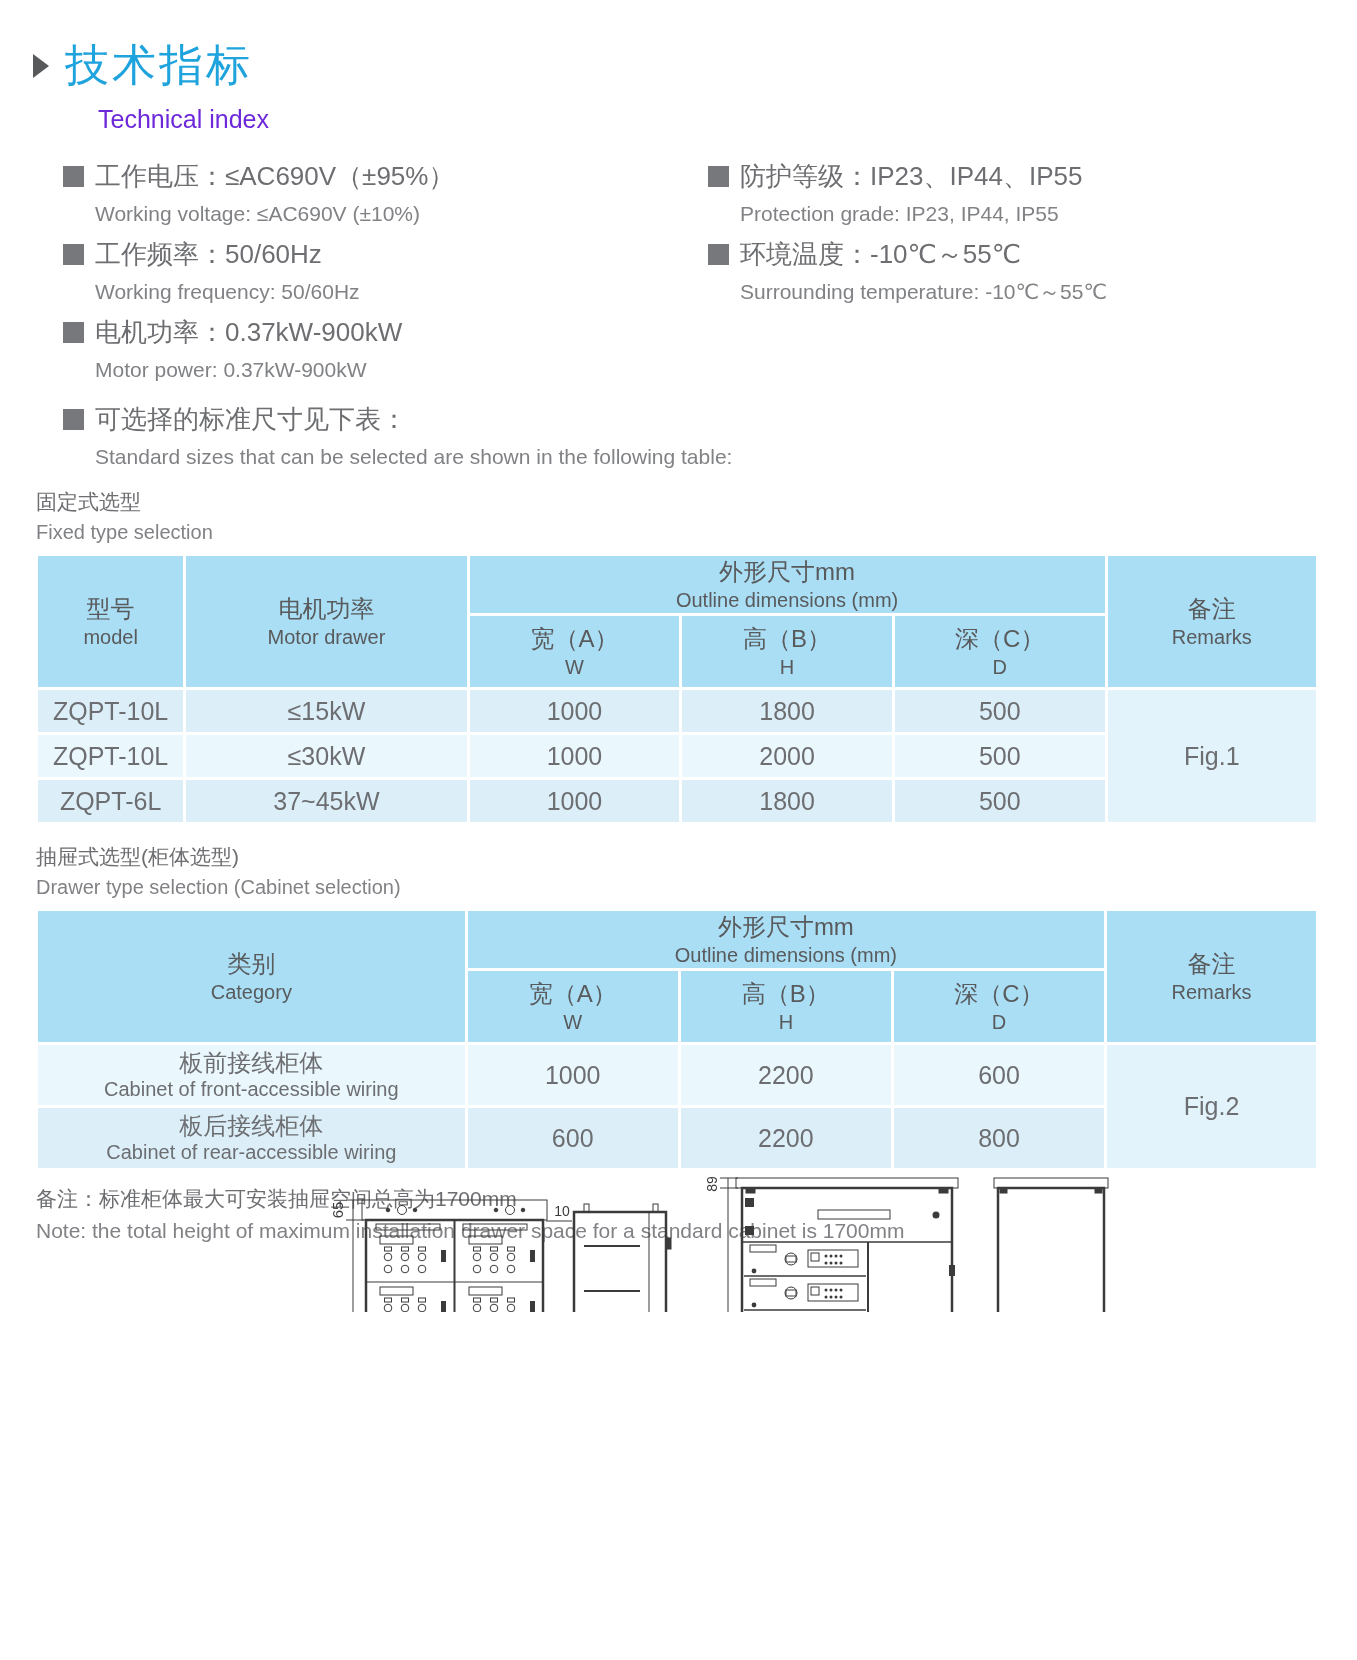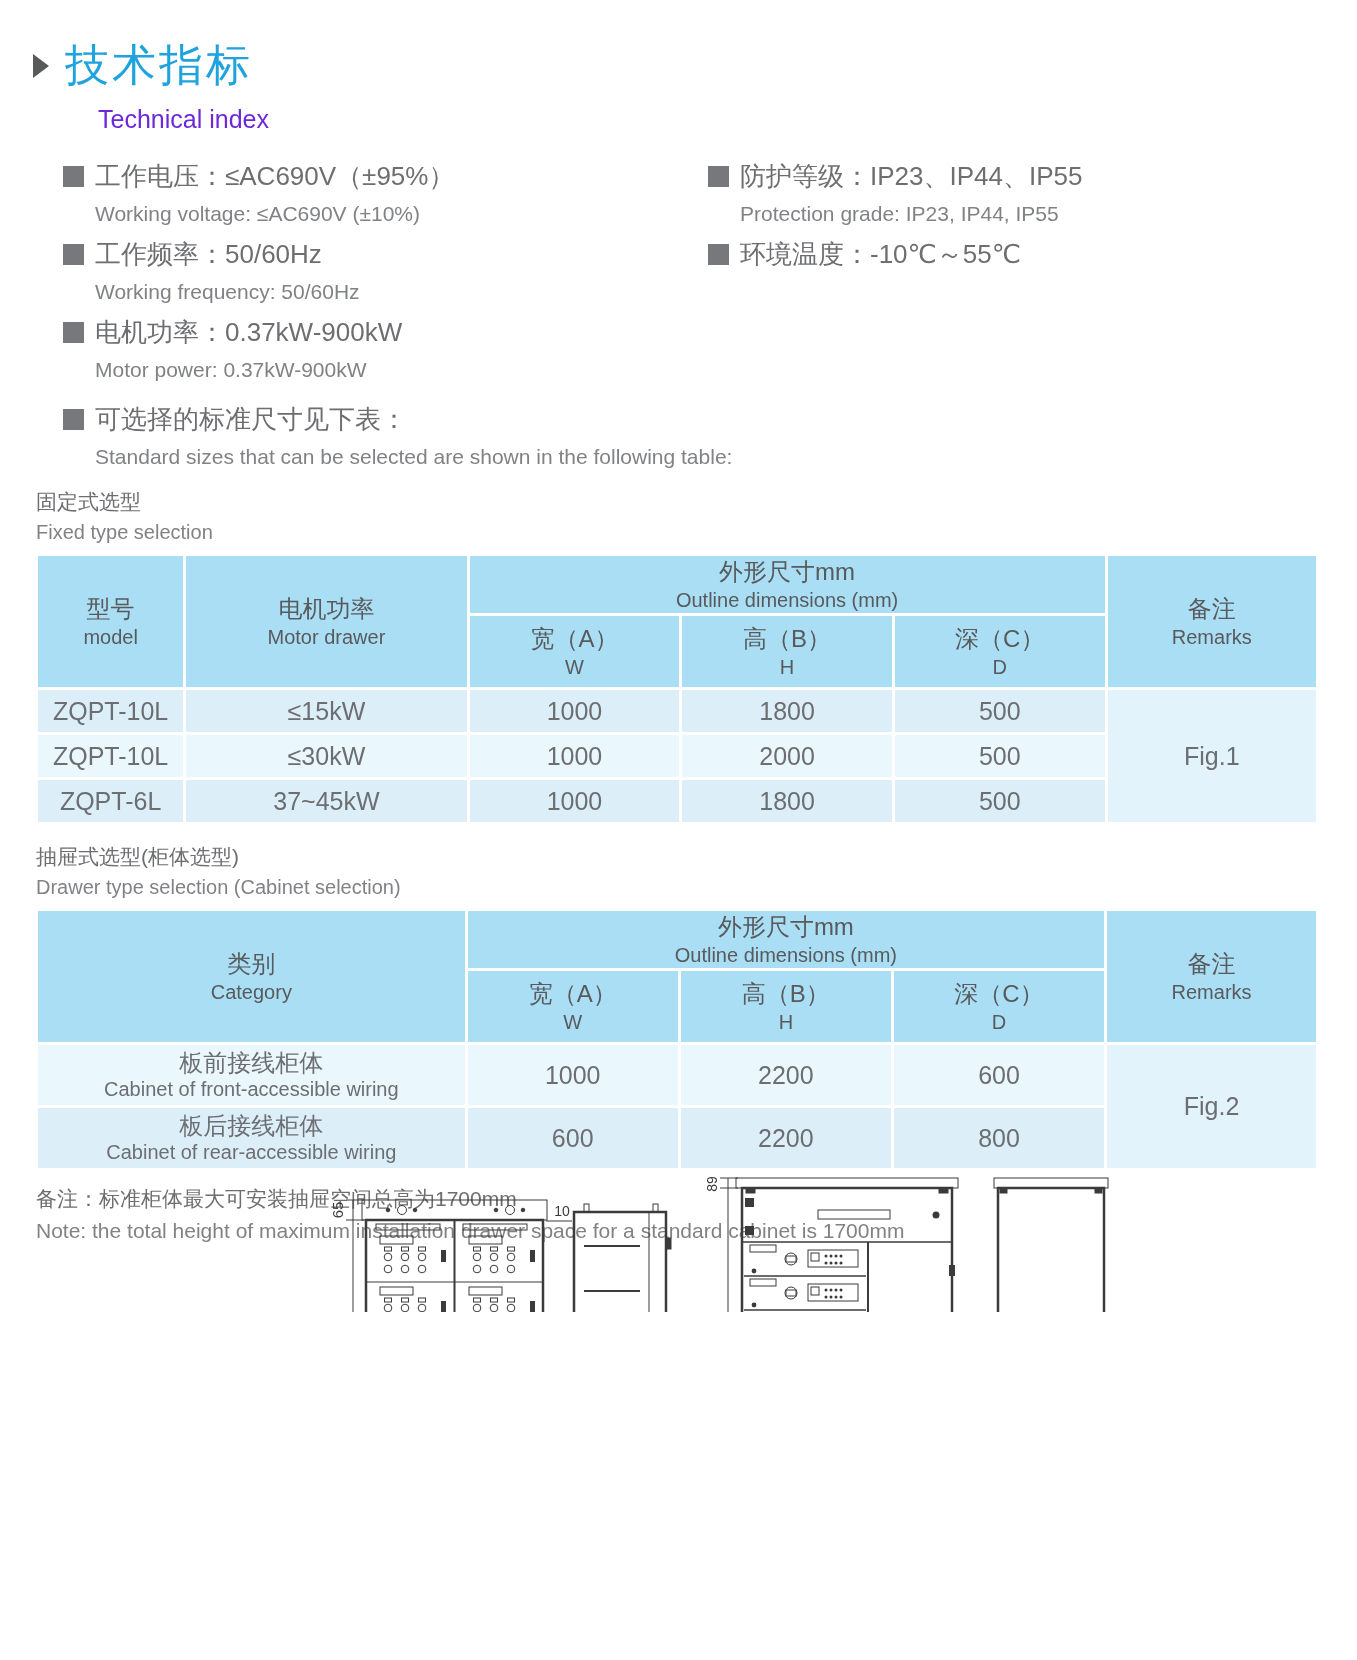--- a/index.html
+++ b/index.html
@@ -96,20 +96,21 @@
               <span class="bullet"></span>
               <span>防护等级：IP23、IP44、IP55</span>
             </div>
           <div class="spec-en">Protection grade: IP23, IP44, IP55</div>
         </div>
         <div class="spec">
           <div class="spec-cn">
               <span class="bullet"></span>
               <span>环境温度：-10℃～55℃</span>
             </div>
+          <div class="spec-en">Surrounding temperature: -10℃～55℃</div>
         </div>
       </div>
     </div>
     <div class="spec spec-bottom">
       <div class="spec-cn">
           <span class="bullet"></span>
           <span>可选择的标准尺寸见下表：</span>
         </div>
       <div class="spec-en">Standard sizes that can be selected are shown in the following table:</div>
     </div>

